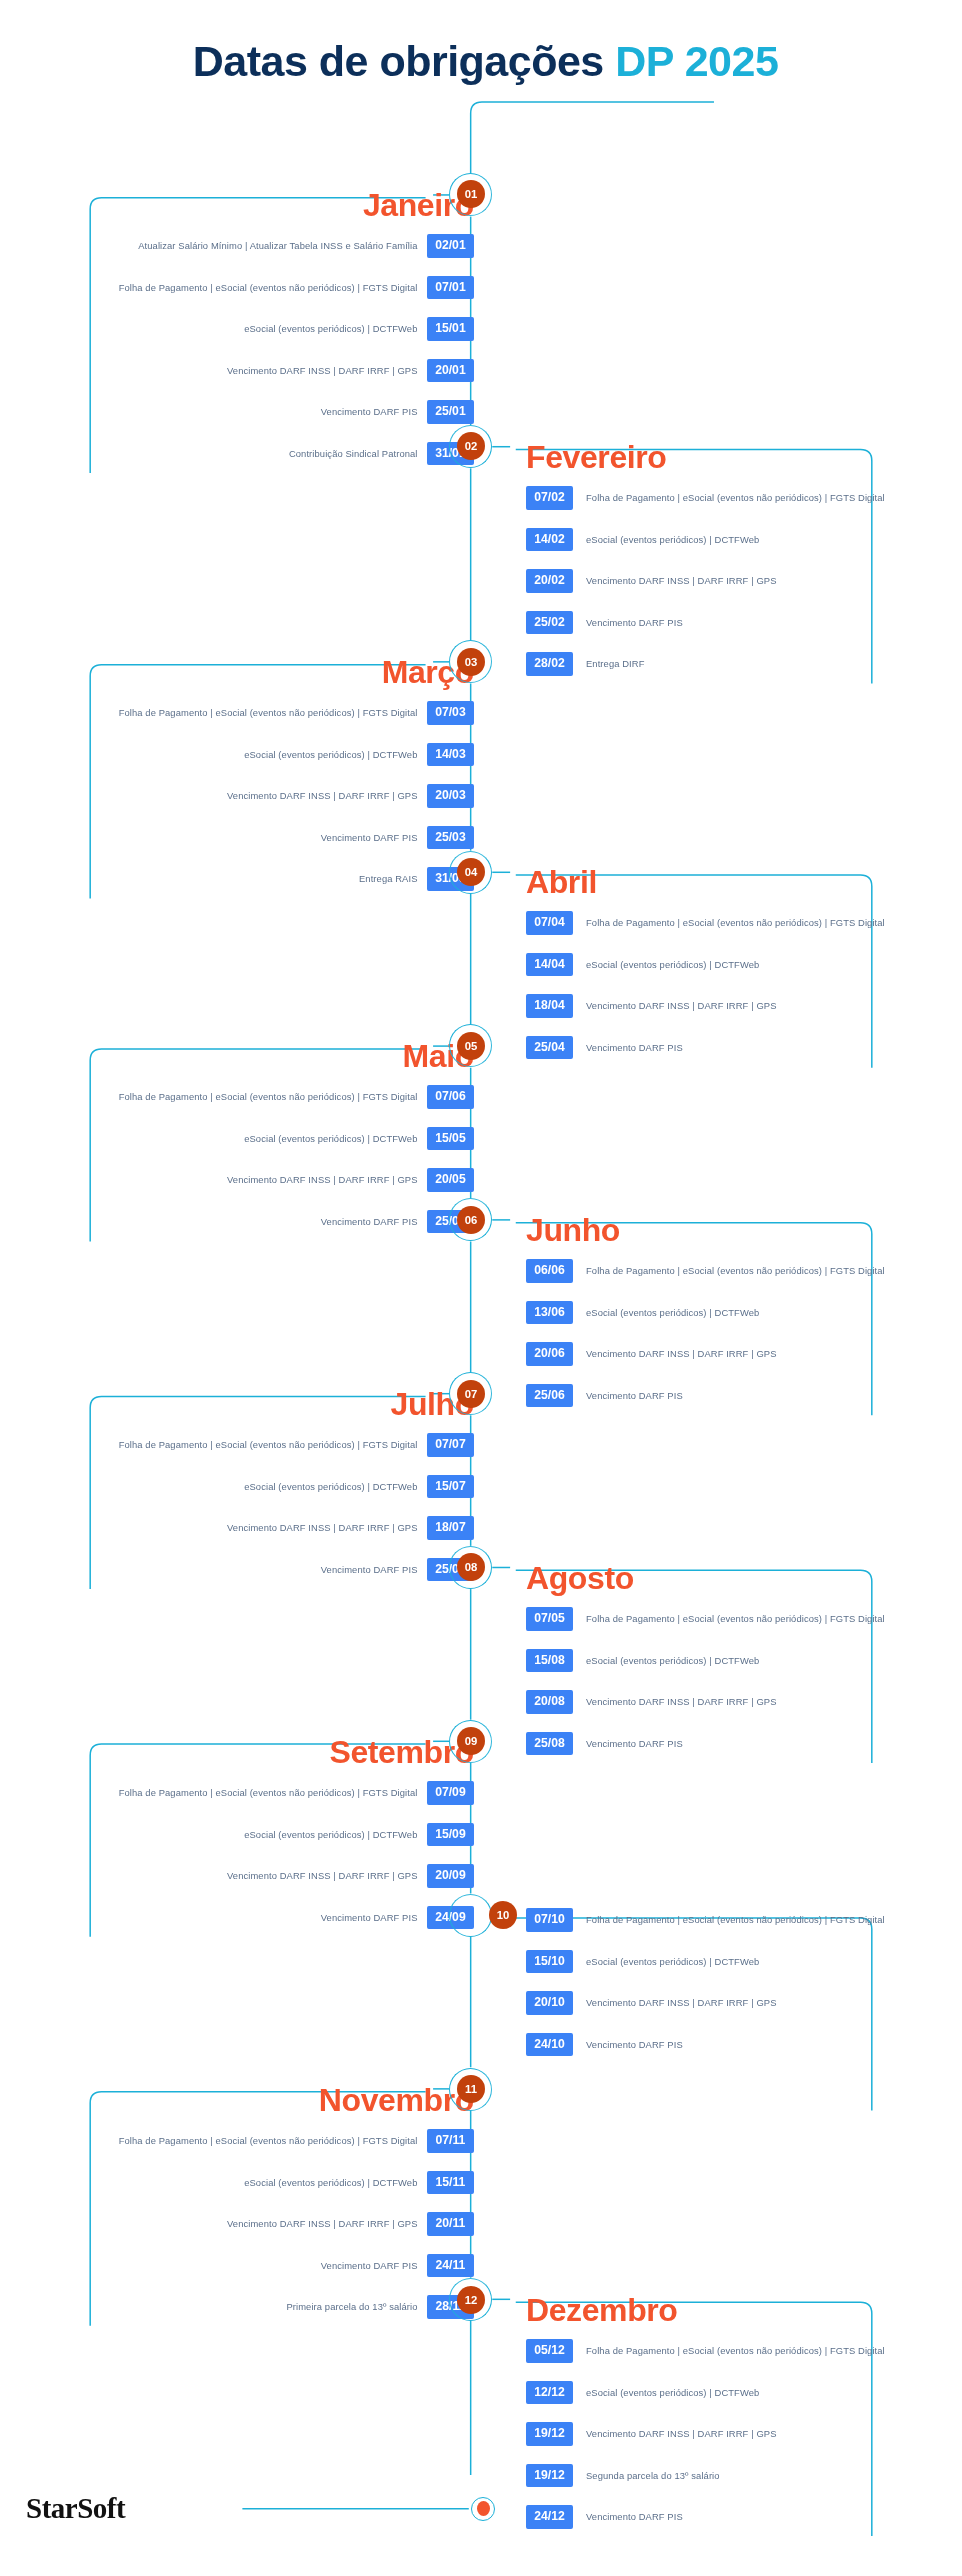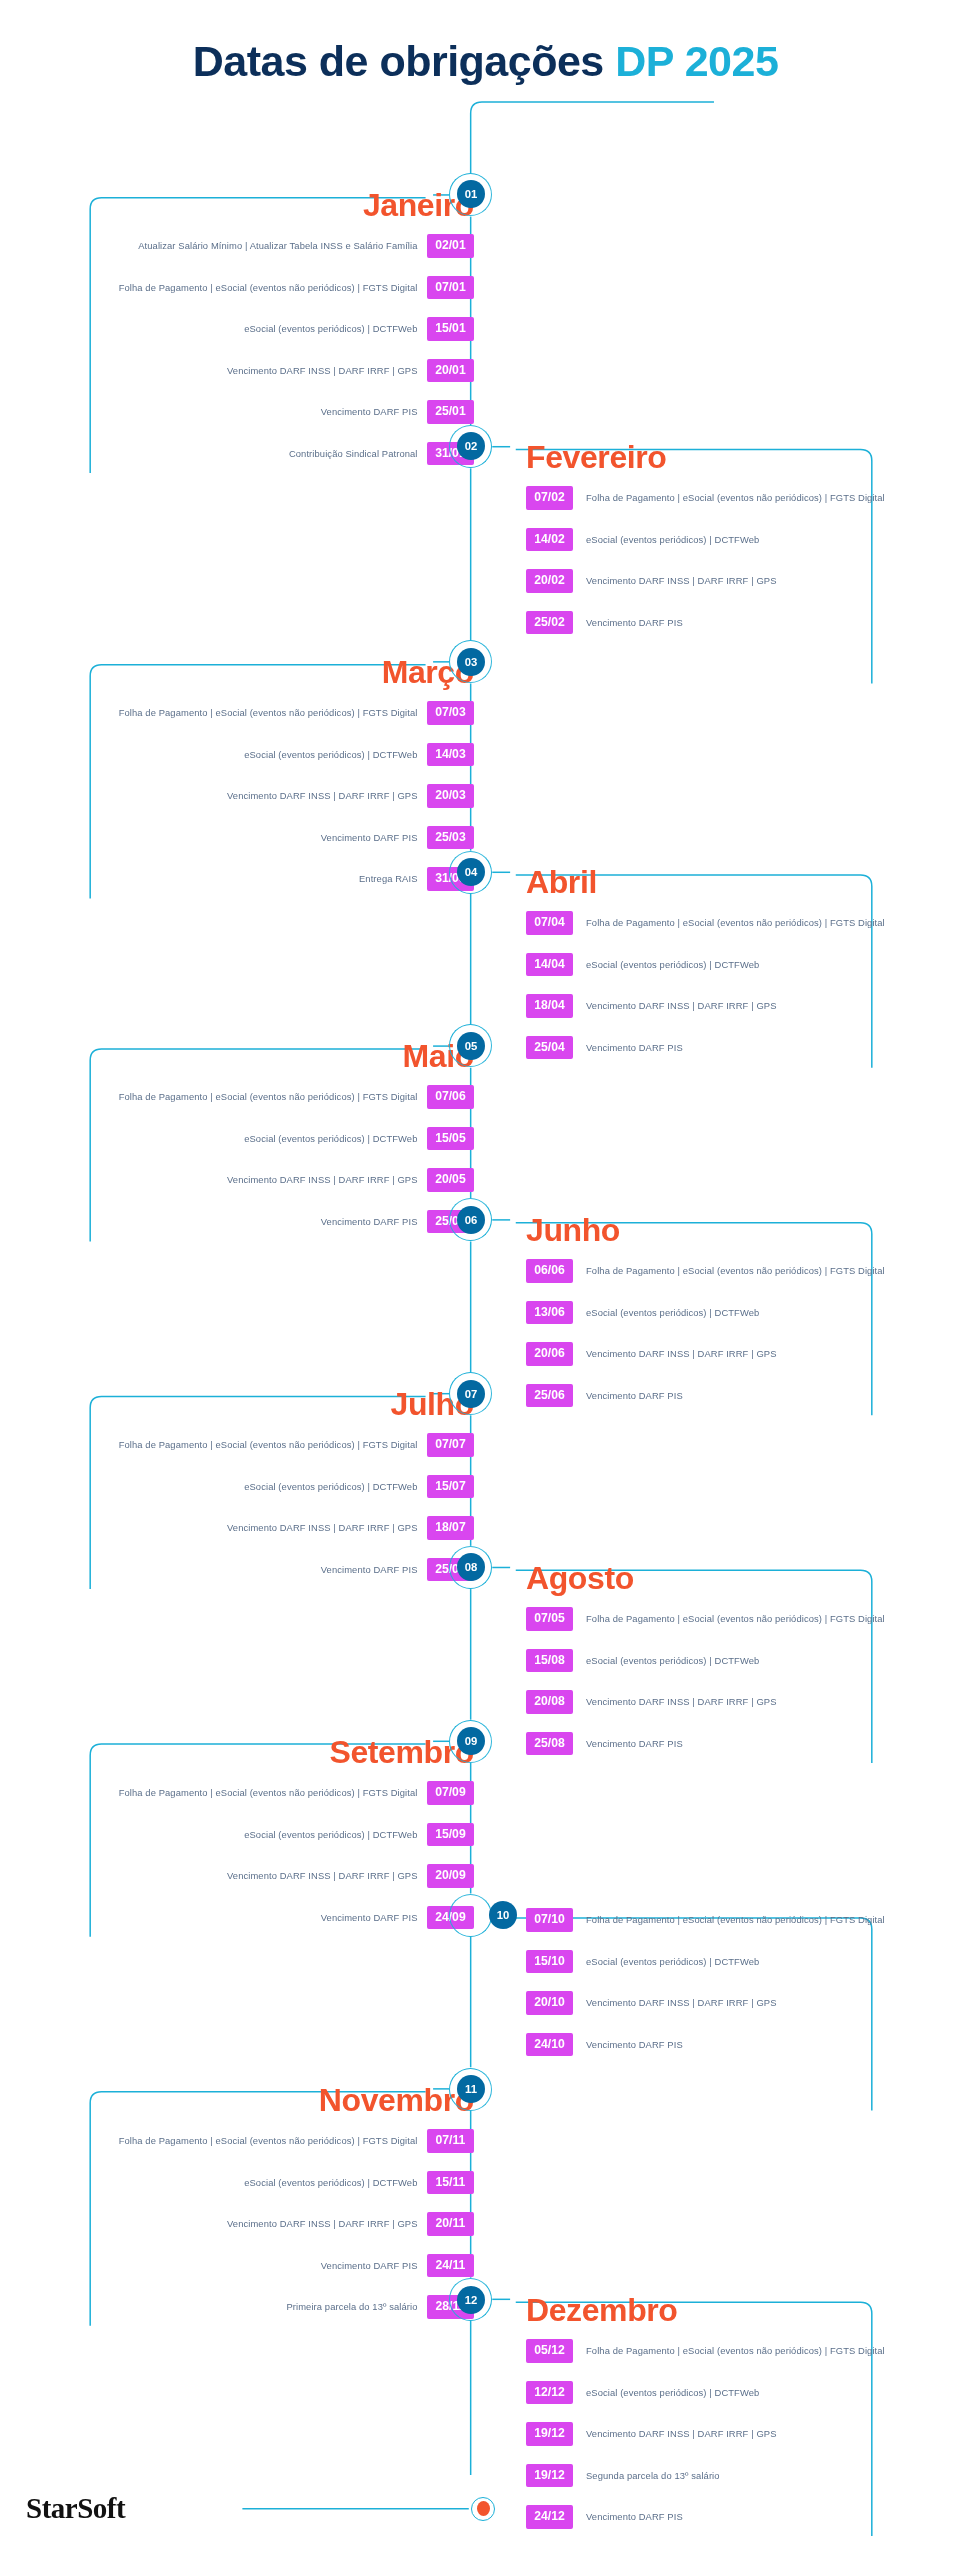--- a/index.html
+++ b/index.html
@@ -71,21 +71,21 @@
   .row {
     display: flex;
     align-items: center;
     height: 23.5px;
     margin-bottom: 18px;
   }
   .month.left .row { justify-content: flex-end; padding-right: 22.6px; }
   .month.right .row { justify-content: flex-start; padding-left: 56px; }
 
   .date-chip {
-    background: #d946ef;
+    background: #3b82f6;
     color: #ffffff;
     font-size: 12.2px;
     font-weight: 700;
     width: 47px;
     height: 23.5px;
     line-height: 23.5px;
     text-align: center;
     border-radius: 1.9px;
     flex: none;
   }
@@ -96,21 +96,21 @@
     letter-spacing: 0.1px;
   }
   .month.left  .row-label { margin-right: 9.4px; text-align: right; }
   .month.right .row-label { margin-left: 13px; text-align: left; }
 
   
   .badge {
     position: absolute;
     width: 28px; height: 28px;
     border-radius: 50%;
-    background: #0369a1;
+    background: #c2410c;
     color: #ffffff;
     font-size: 11.3px;
     font-weight: 700;
     display: flex;
     align-items: center;
     justify-content: center;
     z-index: 5;
     text-align: center;
   }
   .badge-arc {
@@ -253,20 +253,24 @@
             <span class="row-label">eSocial (eventos periódicos) | DCTFWeb</span>
           </div>
           <div class="row">
             <span class="date-chip">20/02</span>
             <span class="row-label">Vencimento DARF INSS | DARF IRRF | GPS</span>
           </div>
           <div class="row">
             <span class="date-chip">25/02</span>
             <span class="row-label">Vencimento DARF PIS</span>
           </div>
+          <div class="row">
+            <span class="date-chip">28/02</span>
+            <span class="row-label">Entrega DIRF</span>
+          </div>
         </div>
       </div>
       <div class="badge-arc br" style="left: 449px; top: 425px;"></div>
       <div class="badge-arc tl" style="left: 449px; top: 425px; opacity: 0.9;"></div>
       <div class="badge" style="left: 457px; top: 432px;">02</div>
       <div class="month left" style="top: 641px;">
         <div class="month-head">
           <div class="month-name">Março</div>
         </div>
         <div class="rows">

